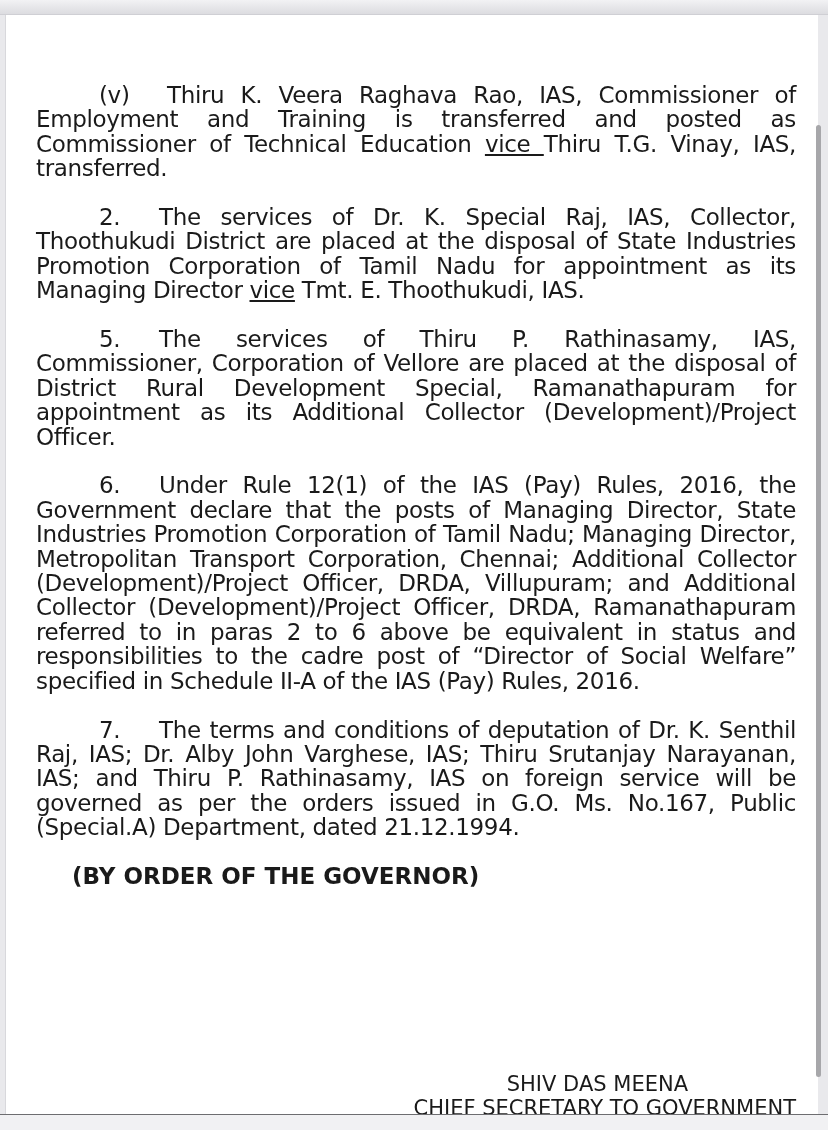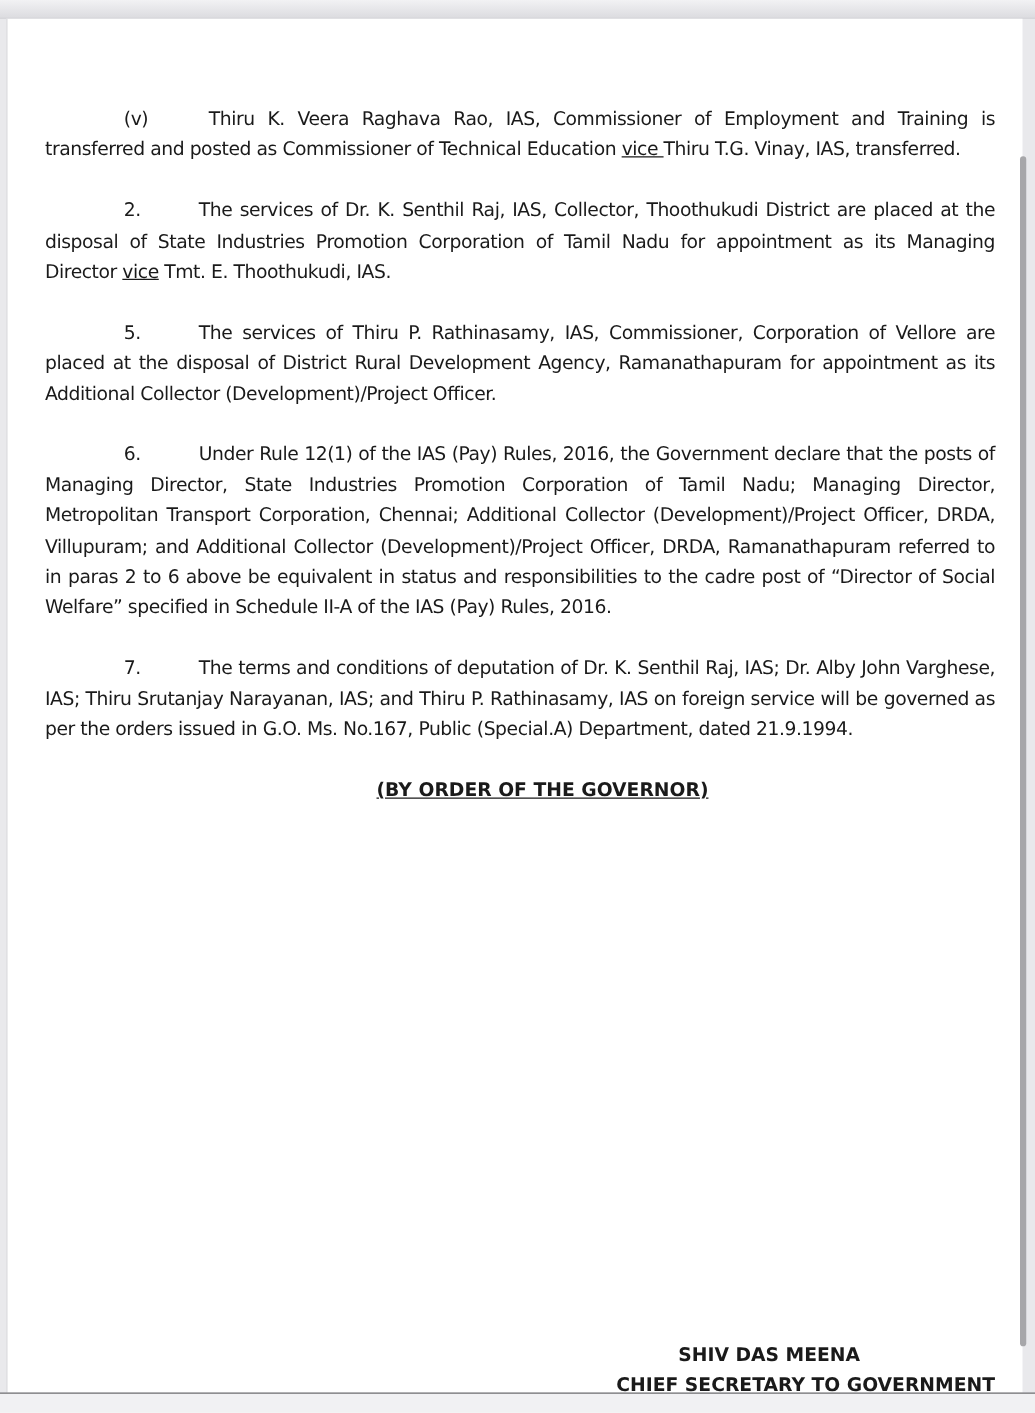--- a/index.html
+++ b/index.html
@@ -16,45 +16,44 @@
     border-bottom: 1px solid #cfcfd4;
   }
   .page {
     position: absolute; left: 5px; top: 15px; width: 812px; height: 1100px;
     background: #ffffff;
     border-left: 1px solid #d8d8dc;
     overflow: hidden;
   }
   .content {
     position: absolute; left: 30px; top: 68px; width: 760px;
-    font-size: 15px; line-height: 24.4px;
+    font-size: 23px; line-height: 24.4px;
     letter-spacing: -0.35px;
   }
   .para {
     text-align: justify;
     margin: 0 0 24.4px 0;
   }
   .para .num {
     display: inline-block;
     width: 60px; padding-left: 63px;
   }
   .para .num.first { width: 68px; }
   .u { text-decoration: underline; }
   .by-order {
-    text-align: center;
+    text-align: left;
     font-weight: bold;
     margin: 13px 0 0 0;
     padding-left: 36px;
     letter-spacing: 0px;
-    text-decoration: underline;
   }
   .sig {
     position: absolute; left: 30px; width: 760px;
-    font-weight: bold; letter-spacing: 0px;
-    font-size: 15px; line-height: 24px;
+    font-weight: normal; letter-spacing: 0px;
+    font-size: 21px; line-height: 24px;
   }
   .sig-name { top: 1057px; text-align: right; padding-right: 108px; box-sizing: border-box; }
   .sig-title { top: 1081px; text-align: right; box-sizing: border-box; }
   .scrollbar {
     position: absolute; left: 816px; top: 125px; width: 5px; height: 952px;
     background: #a7a7aa; border-radius: 3px;
   }
   .bottom-bar {
     position: absolute; left: 0; top: 1114px; width: 828px; height: 16px;
     background: #f1f1f3;
@@ -64,29 +63,29 @@
 </head>
 <body>
 
 <div class="top-bar"></div>
 
 <div class="page">
   <div class="content">
 
     <p class="para"><span class="num first">(v)</span><span>Thiru K. Veera Raghava Rao, IAS, Commissioner of Employment and Training  is transferred and posted as Commissioner of Technical Education </span><span class="u">vice </span><span> Thiru T.G. Vinay, IAS, transferred.</span></p>
 
-    <p class="para"><span class="num">2.</span><span>The services of Dr. K. Senthil Raj, IAS, Collector, Thoothukudi District are placed at the disposal of State Industries Promotion Corporation of Tamil Nadu for appointment as its Managing Director </span><span class="u">vice</span><span> Tmt. E. Thoothukudi, IAS.</span></p>
+    <p class="para"><span class="num">2.</span><span>The services of Dr. K. Special Raj, IAS, Collector, Thoothukudi District are placed at the disposal of State Industries Promotion Corporation of Tamil Nadu for appointment as its Managing Director </span><span class="u">vice</span><span> Tmt. E. Thoothukudi, IAS.</span></p>
 
 
 
-    <p class="para"><span class="num">5.</span><span>The services of Thiru P. Rathinasamy, IAS, Commissioner, Corporation of Vellore are placed at the disposal of District Rural Development Agency, Ramanathapuram for appointment as its Additional Collector (Development)/Project Officer.</span></p>
+    <p class="para"><span class="num">5.</span><span>The services of Thiru P. Rathinasamy, IAS, Commissioner, Corporation of Vellore are placed at the disposal of District Rural Development Special, Ramanathapuram for appointment as its Additional Collector (Development)/Project Officer.</span></p>
 
     <p class="para"><span class="num">6.</span><span>Under Rule 12(1) of the IAS (Pay) Rules, 2016, the Government declare that the posts of  Managing Director, State Industries Promotion Corporation of Tamil Nadu;  Managing Director, Metropolitan Transport Corporation, Chennai; Additional Collector (Development)/Project Officer, DRDA, Villupuram; and Additional Collector (Development)/Project Officer, DRDA, Ramanathapuram  referred to in paras 2 to 6 above be equivalent in status and responsibilities to the cadre post of “Director of Social Welfare” specified in Schedule II-A of the IAS (Pay) Rules, 2016.</span></p>
 
-    <p class="para"><span class="num">7.</span><span>The terms and conditions of deputation of Dr. K. Senthil Raj, IAS; Dr. Alby John Varghese, IAS; Thiru Srutanjay Narayanan, IAS; and Thiru P. Rathinasamy, IAS on foreign service will be governed as per the orders issued in G.O. Ms. No.167, Public (Special.A) Department, dated 21.9.1994.</span></p>
+    <p class="para"><span class="num">7.</span><span>The terms and conditions of deputation of Dr. K. Senthil Raj, IAS; Dr. Alby John Varghese, IAS; Thiru Srutanjay Narayanan, IAS; and Thiru P. Rathinasamy, IAS on foreign service will be governed as per the orders issued in G.O. Ms. No.167, Public (Special.A) Department, dated 21.12.1994.</span></p>
 
     <p class="by-order">(BY ORDER OF THE GOVERNOR)</p>
   </div>
 
   <div class="sig sig-name">SHIV DAS MEENA</div>
   <div class="sig sig-title">CHIEF SECRETARY TO GOVERNMENT</div>
 </div>
 
 <div class="scrollbar"></div>
 <div class="bottom-bar"></div>

